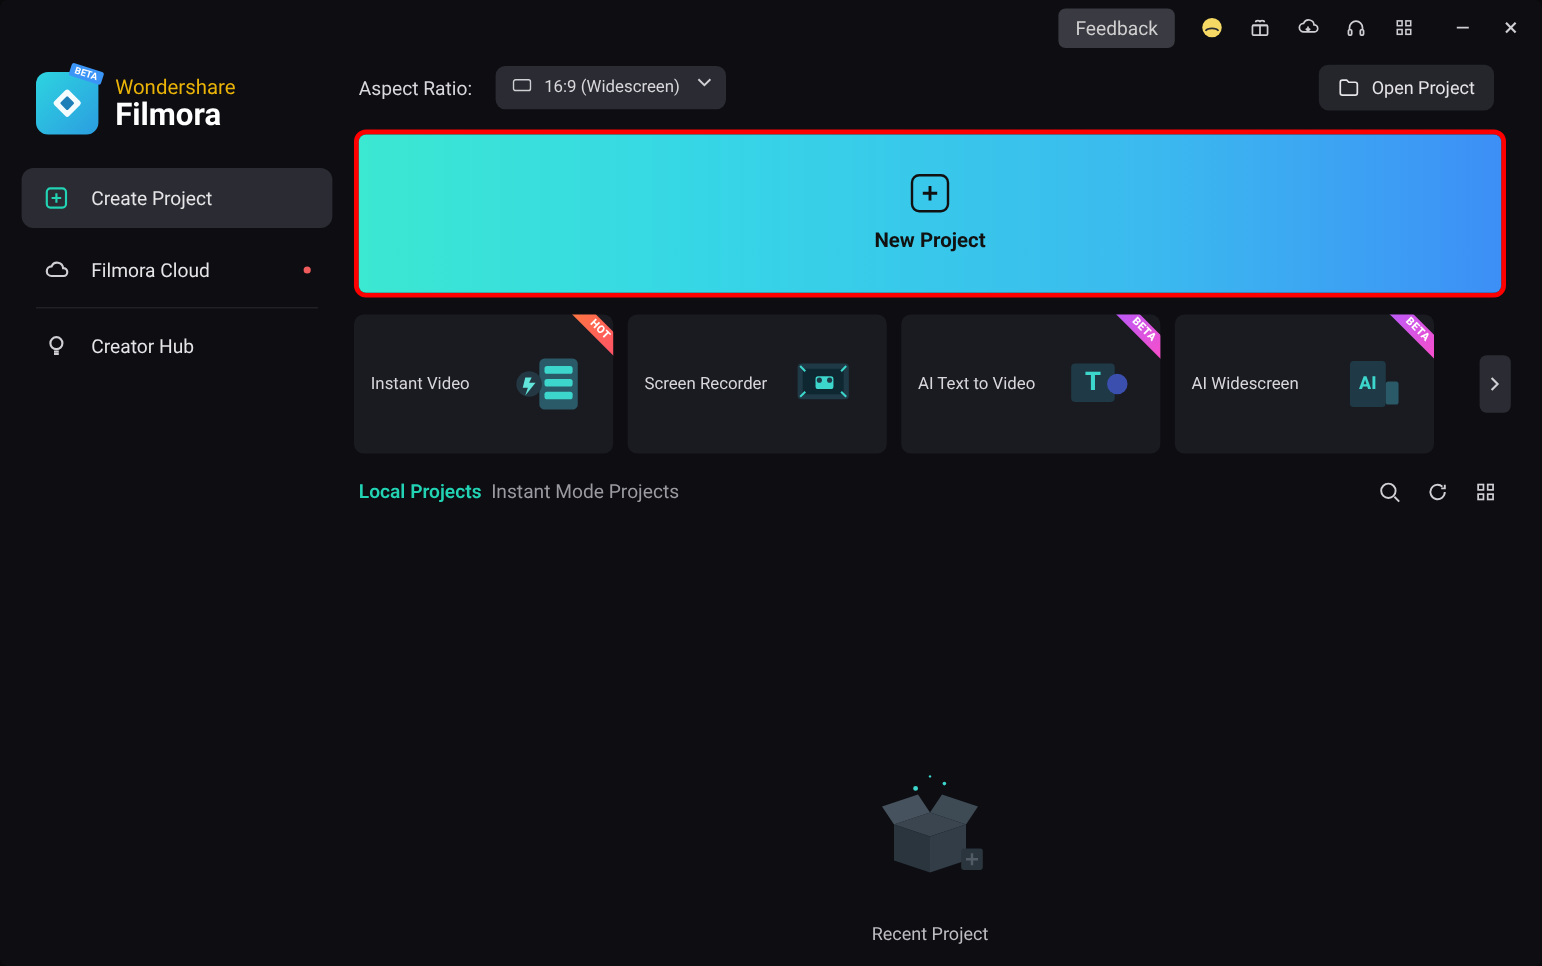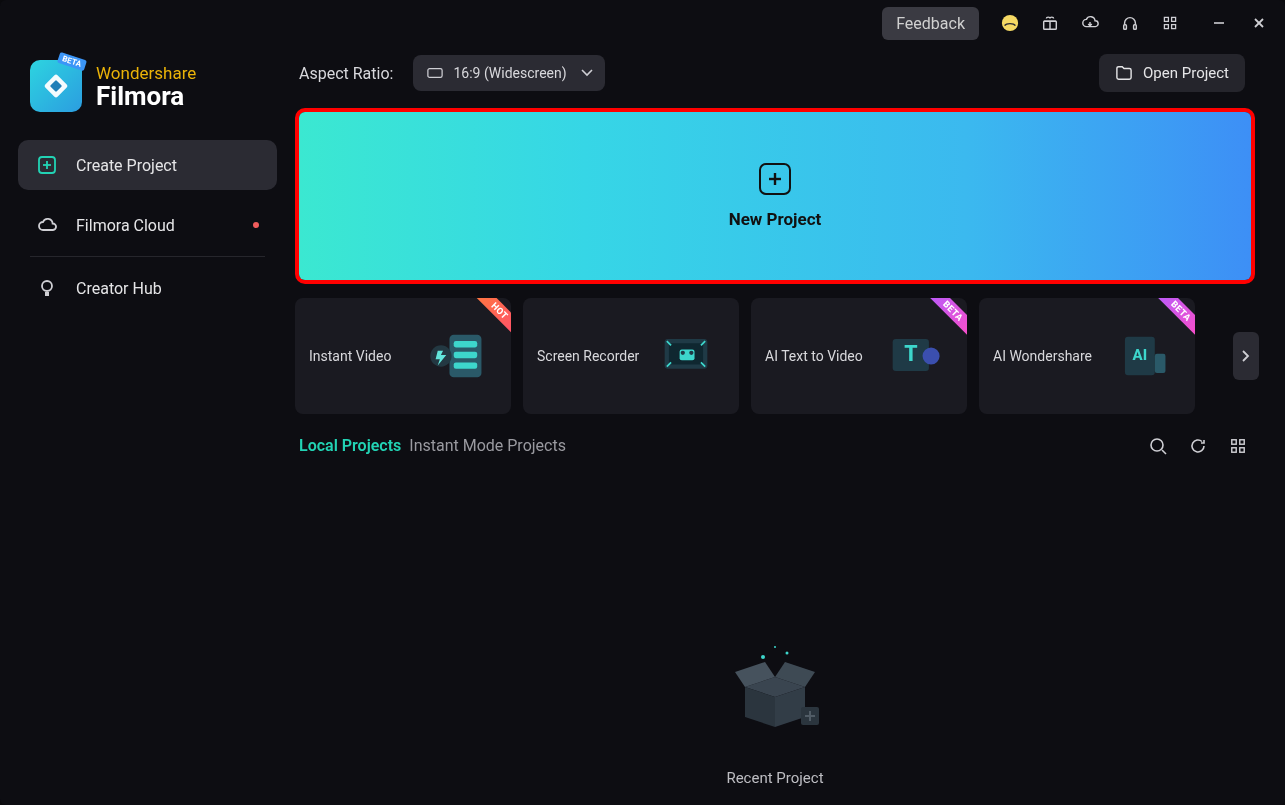--- a/index.html
+++ b/index.html
@@ -24,26 +24,26 @@
 .nav-item { display:flex; align-items:center; gap: 18px; padding: 14px 18px; border-radius: 10px; color:#e5e5e7; font-size:16px; cursor:pointer; position:relative; }
 .nav-item.active { background:#2b2b33; }
 .nav-item .nav-icon { width:22px; height:22px; display:flex; align-items:center; justify-content:center; }
 .nav-item .dot { position:absolute; right:18px; width:6px; height:6px; border-radius:50%; background:#f05c5c; }
 .nav-divider { height:1px; background:#26262c; margin: 6px 12px; }
 
 .main { flex:1; padding: 0 30px 18px 0; display:flex; flex-direction:column; min-width:0; }
 .toprow { display:flex; align-items:center; justify-content:space-between; padding: 8px 10px 16px 4px; }
 .aspect-group { display:flex; align-items:center; gap: 20px; }
 .aspect-label { font-size:16px; color:#d8d8dc; }
-.aspect-select { background:#2b2b33; border:none; color:#d8d8dc; padding:10px 38px 10px 14px; border-radius:8px; font-size:14px; display:flex; align-items:center; gap:10px; cursor:pointer; position:relative; }
+.aspect-select { background:#2b2b33; border:none; color:#d8d8dc; padding:10px 38px 10px 14px; border-radius:8px; font-size:14px; display:flex; gap:10px; cursor:pointer; position:relative; }
 .aspect-select .chev { position:absolute; right:12px; }
 .open-project-btn { background:#25252c; border:none; color:#e5e5e7; padding:10px 16px; border-radius:8px; font-size:15px; display:flex; align-items:center; gap:10px; cursor:pointer; }
 
 .new-project-card { border: 4px solid #ff0000; border-radius:10px; margin: 0 0 14px 0; }
-.new-project-inner { background: linear-gradient(90deg,#3be8d1 0%, #36d6e6 30%, #3bb9ef 70%, #3d8ff6 100%); border-radius:6px; height:168px; display:flex; flex-direction:column; align-items:center; justify-content:center; gap:14px; cursor:pointer; }
+.new-project-inner { background: linear-gradient(90deg,#3be8d1 0%, #36d6e6 30%, #3bb9ef 70%, #3d8ff6 100%); border-radius:6px; height:132px; display:flex; flex-direction:column; align-items:center; justify-content:center; gap:14px; cursor:pointer; }
 .new-project-inner .plus-box { width:32px; height:32px; border:2.5px solid #111; border-radius:7px; display:flex; align-items:center; justify-content:center; color:#111; }
 .new-project-inner .np-label { color:#111; font-weight:700; font-size:17px; }
 
 .feature-row { display:flex; gap:12px; margin-bottom:18px; position:relative; }
 .feature-card { flex:0 0 216px; height:116px; background:#1a1a21; border-radius:8px; padding:14px; display:flex; align-items:center; justify-content:space-between; cursor:pointer; position:relative; overflow:hidden; }
 .feature-card .fc-label { font-size:14px; color:#d8d8dc; }
 .feature-card .fc-illu { width:78px; height:78px; display:flex; align-items:center; justify-content:center; }
 .feature-card .corner-badge { position:absolute; top:6px; right:-20px; transform:rotate(45deg); color:#fff; font-size:9px; font-weight:800; padding:2px 22px; letter-spacing:0.5px; }
 .corner-badge.hot { background:linear-gradient(90deg,#ff7a3d,#ff4d6d); }
 .corner-badge.beta { background:linear-gradient(90deg,#b35cff,#ff4dc4); }
@@ -243,21 +243,21 @@
             <svg viewBox="0 0 60 60" width="64" height="64">
                 <rect x="10" y="14" width="34" height="30" rx="3" fill="#1f3a46"></rect>
                 <text x="27" y="35" font-size="20" font-weight="800" fill="#3dd6cc" text-anchor="middle" font-family="sans-serif">T</text>
                 <circle cx="46" cy="30" r="8" fill="#3b4fae"></circle>
               </svg>
           </div>
           <span class="corner-badge beta">BETA</span>
         </div>
 
         <div class="feature-card">
-          <span class="fc-label">AI Wondershare</span>
+          <span class="fc-label">AI Widescreen</span>
           <div class="fc-illu">
             <svg viewBox="0 0 60 60" width="64" height="64">
                 <rect x="14" y="12" width="28" height="36" rx="3" fill="#1f3a46"></rect>
                 <text x="28" y="34" font-size="14" font-weight="800" fill="#3dd6cc" text-anchor="middle" font-family="sans-serif">AI</text>
                 <rect x="42" y="28" width="10" height="18" rx="2" fill="#2a5968"></rect>
               </svg>
           </div>
           <span class="corner-badge beta">BETA</span>
         </div>
 

